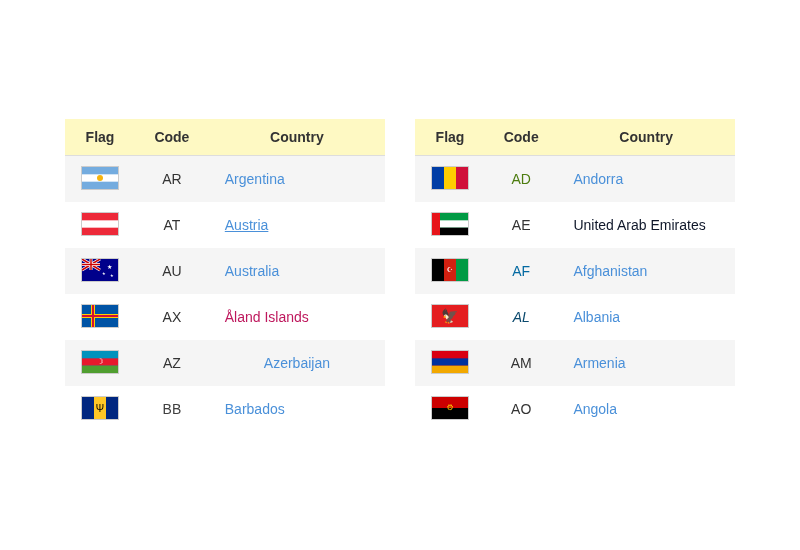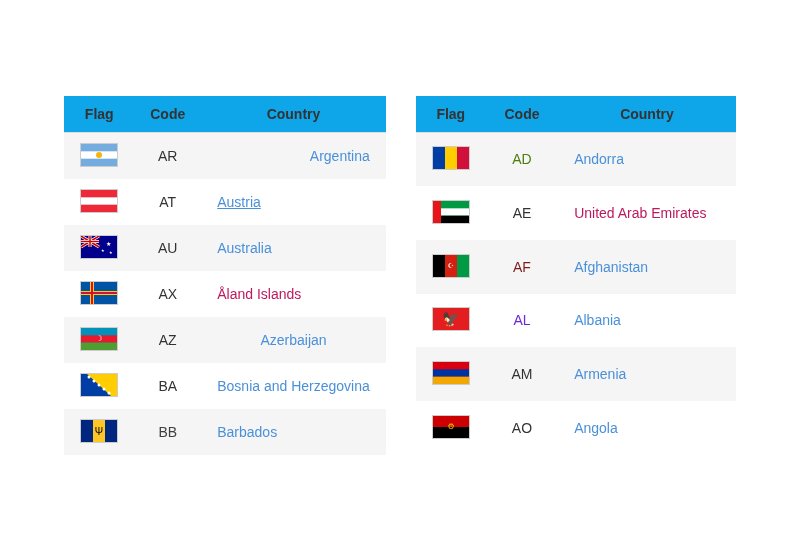--- a/index.html
+++ b/index.html
@@ -17,21 +17,21 @@
     .tables-container {
       display: flex;
       gap: 30px;
       padding: 20px;
     }
     table {
       border-collapse: collapse;
       min-width: 320px;
     }
     thead tr {
-      background: #0ea5e9;
+      background: #fef9c3;
     }
     thead th {
       padding: 10px 16px;
       font-weight: bold;
       color: #333;
       text-align: center;
       border-bottom: 1px solid #ddd;
     }
     tbody tr:nth-child(odd) {
       background: #f5f5f5;
@@ -70,21 +70,21 @@
         </tr>
       </thead>
       <tbody>
         <tr>
           <td class="flag-cell"><div style="display: inline-block; border: 1px solid rgb(204, 204, 204); line-height: 0;"><svg width="36" height="22" xmlns="http://www.w3.org/2000/svg">
       <rect width="36" height="22" fill="#74acdf"></rect>
       <rect y="7.33" width="36" height="7.34" fill="#fff"></rect>
       <circle cx="18" cy="11" r="3" fill="#f6b40e"></circle>
     </svg></div></td>
           <td class="code" style="color: rgb(51, 51, 51);">AR</td>
-          <td class="country-name" style="color: rgb(74, 144, 217); text-align: right;">Argentina</td>
+          <td class="country-name" style="color: rgb(74, 144, 217);">Argentina</td>
         </tr>
         <tr>
           <td class="flag-cell"><div style="display: inline-block; border: 1px solid rgb(204, 204, 204); line-height: 0;"><svg width="36" height="22" xmlns="http://www.w3.org/2000/svg">
       <rect width="36" height="22" fill="#ed2939"></rect>
       <rect y="7.33" width="36" height="7.34" fill="#fff"></rect>
     </svg></div></td>
           <td class="code" style="color: rgb(51, 51, 51);">AT</td>
           <td class="country-name" style="color: rgb(74, 144, 217); text-decoration: underline;">Austria</td>
         </tr>
         <tr>
@@ -122,33 +122,20 @@
       <rect width="36" height="22" fill="#0092bc"></rect>
       <rect y="7.33" width="36" height="7.34" fill="#e8192c"></rect>
       <rect y="14.67" width="36" height="7.33" fill="#509e2f"></rect>
       <text x="18" y="13" font-size="8" fill="#fff" text-anchor="middle">☽</text>
     </svg></div></td>
           <td class="code" style="color: rgb(51, 51, 51);">AZ</td>
           <td class="country-name" style="color: rgb(74, 144, 217); text-align: center;">Azerbaijan</td>
         </tr>
         <tr>
           <td class="flag-cell"><div style="display: inline-block; border: 1px solid rgb(204, 204, 204); line-height: 0;"><svg width="36" height="22" xmlns="http://www.w3.org/2000/svg">
-      <rect width="36" height="22" fill="#003da5"></rect>
-      <polygon points="6,0 30,22 36,22 36,0" fill="#ffcd00"></polygon>
-      <circle cx="8" cy="3" r="1.5" fill="#fff"></circle>
-      <circle cx="13" cy="7" r="1.5" fill="#fff"></circle>
-      <circle cx="18" cy="11" r="1.5" fill="#fff"></circle>
-      <circle cx="23" cy="15" r="1.5" fill="#fff"></circle>
-      <circle cx="28" cy="19" r="1.5" fill="#fff"></circle>
-    </svg></div></td>
-          <td class="code" style="color: rgb(51, 51, 51);">BA</td>
-          <td class="country-name" style="color: rgb(74, 144, 217);">Bosnia and Herzegovina</td>
-        </tr>
-        <tr>
-          <td class="flag-cell"><div style="display: inline-block; border: 1px solid rgb(204, 204, 204); line-height: 0;"><svg width="36" height="22" xmlns="http://www.w3.org/2000/svg">
       <rect width="36" height="22" fill="#00267f"></rect>
       <rect x="12" width="12" height="22" fill="#ffc726"></rect>
       <text x="18" y="15" font-size="10" fill="#000" text-anchor="middle">Ψ</text>
     </svg></div></td>
           <td class="code" style="color: #404040;">BB</td>
           <td class="country-name" style="color: rgb(74, 144, 217);">Barbados</td>
         </tr>
       </tbody>
     </table>
     <table>
@@ -170,38 +157,38 @@
           <td class="country-name" style="color: rgb(74, 144, 217);">Andorra</td>
         </tr>
         <tr>
           <td class="flag-cell"><div style="display: inline-block; border: 1px solid rgb(204, 204, 204); line-height: 0;"><svg width="36" height="22" xmlns="http://www.w3.org/2000/svg">
       <rect width="36" height="22" fill="#009a44"></rect>
       <rect y="7.33" width="36" height="7.34" fill="#fff"></rect>
       <rect y="14.67" width="36" height="7.33" fill="#000"></rect>
       <rect width="8" height="22" fill="#e7141a"></rect>
     </svg></div></td>
           <td class="code" style="color: rgb(51, 51, 51);">AE</td>
-          <td class="country-name" style="color: #be185d;">United Arab Emirates</td>
+          <td class="country-name" style="color: #0f172a;">United Arab Emirates</td>
         </tr>
         <tr>
           <td class="flag-cell"><div style="display: inline-block; border: 1px solid rgb(204, 204, 204); line-height: 0;"><svg width="36" height="22" xmlns="http://www.w3.org/2000/svg">
       <rect width="12" height="22" fill="#000"></rect>
       <rect x="12" width="12" height="22" fill="#d32011"></rect>
       <rect x="24" width="12" height="22" fill="#009a44"></rect>
       <text x="18" y="13" font-size="7" fill="#fff" text-anchor="middle">☪</text>
     </svg></div></td>
-          <td class="code" style="color: #7f1d1d;">AF</td>
+          <td class="code" style="color: #0369a1;">AF</td>
           <td class="country-name" style="color: rgb(74, 144, 217);">Afghanistan</td>
         </tr>
         <tr>
           <td class="flag-cell"><div style="display: inline-block; border: 1px solid rgb(204, 204, 204); line-height: 0;"><svg width="36" height="22" xmlns="http://www.w3.org/2000/svg">
       <rect width="36" height="22" fill="#e41e20"></rect>
       <text x="18" y="16" font-size="14" fill="#000" text-anchor="middle">🦅</text>
     </svg></div></td>
-          <td class="code" style="color: #6d28d9;">AL</td>
+          <td class="code" style="color: #0c4a6e; font-style: italic;">AL</td>
           <td class="country-name" style="color: rgb(74, 144, 217);">Albania</td>
         </tr>
         <tr>
           <td class="flag-cell"><div style="display: inline-block; border: 1px solid rgb(204, 204, 204); line-height: 0;"><svg width="36" height="22" xmlns="http://www.w3.org/2000/svg">
       <rect width="36" height="22" fill="#d90012"></rect>
       <rect y="7.33" width="36" height="7.34" fill="#0032a0"></rect>
       <rect y="14.67" width="36" height="7.33" fill="#f2a800"></rect>
     </svg></div></td>
           <td class="code" style="color: rgb(51, 51, 51);">AM</td>
           <td class="country-name" style="color: rgb(74, 144, 217);">Armenia</td>

